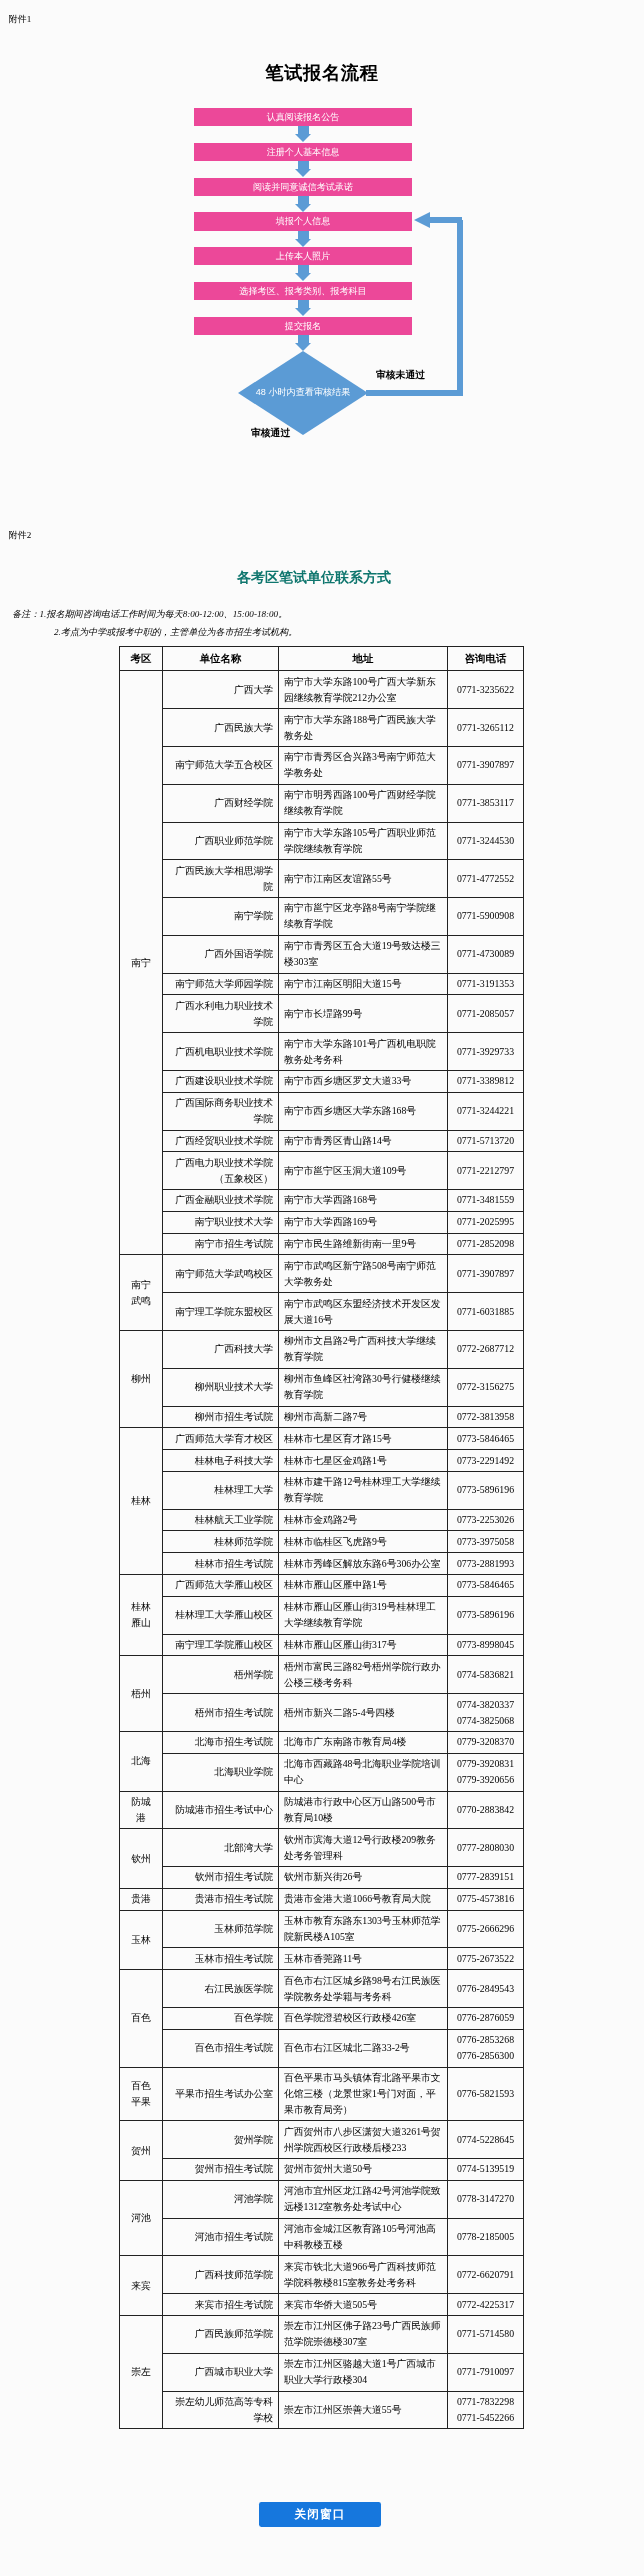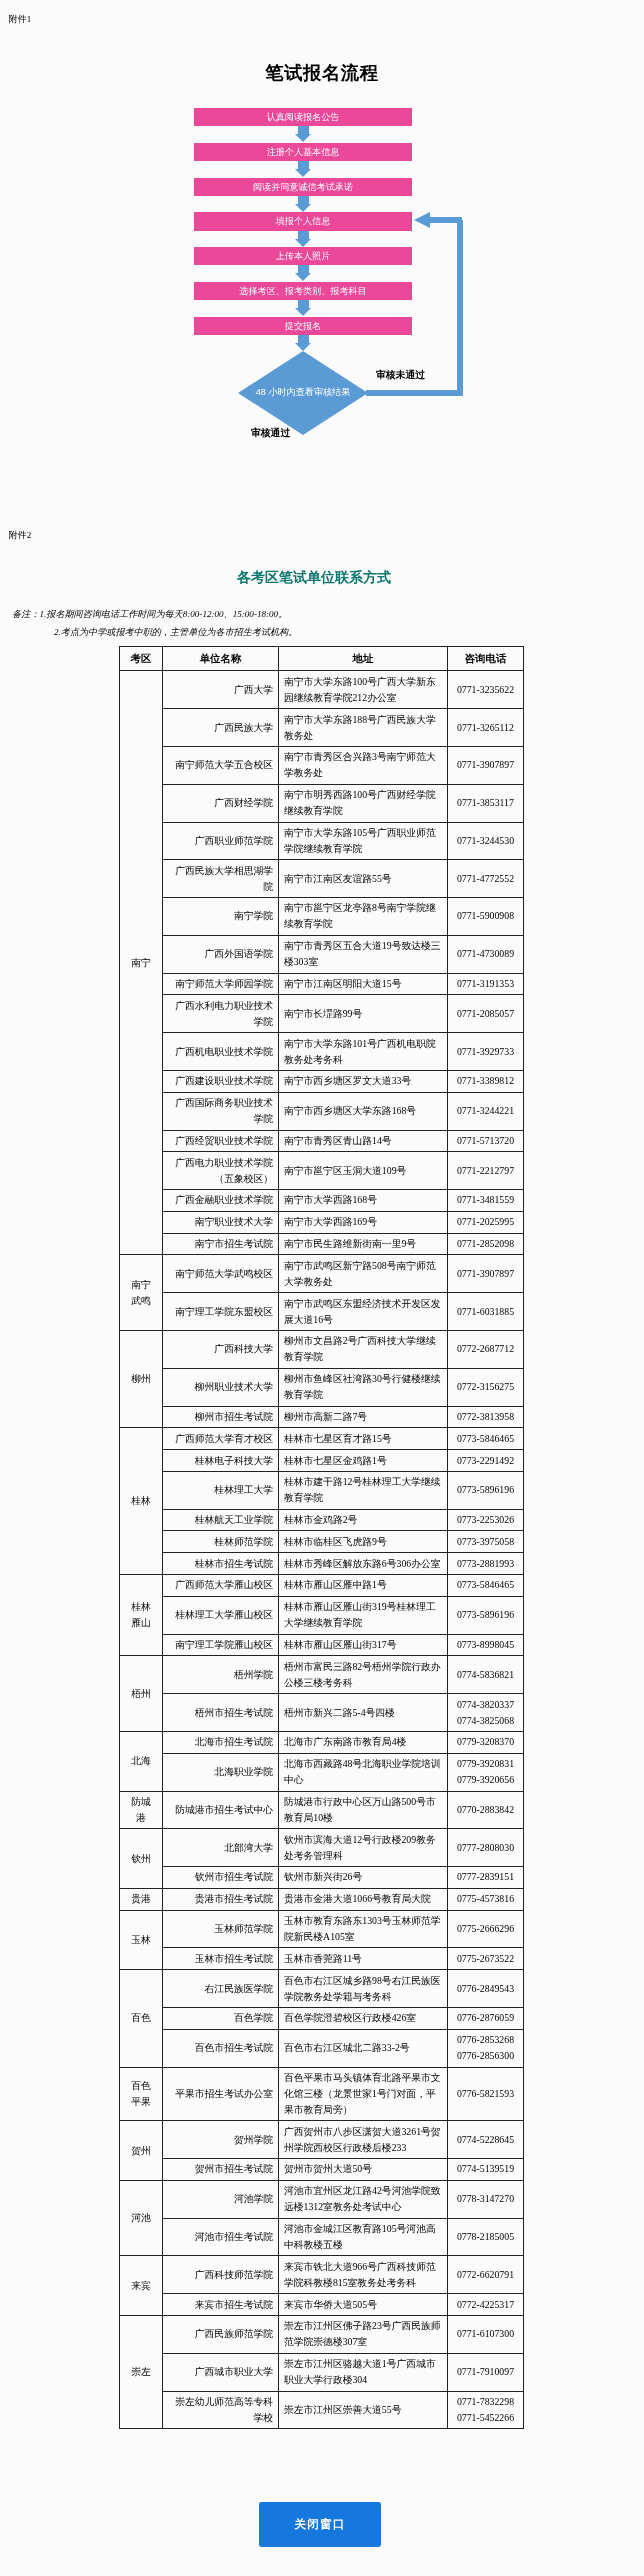--- a/index.html
+++ b/index.html
@@ -54,21 +54,21 @@
                  border-collapse:collapse;table-layout:fixed;
                  font-family:"Liberation Serif","DejaVu Serif",serif;font-size:9.8px;color:#000;}
   .contact-table td,.contact-table th{border:0.6px solid #222;line-height:16px;
                  vertical-align:middle;word-break:break-all;}
   .contact-table th{height:21px;font-size:10.4px;font-weight:bold;text-align:center;padding:1.2px;}
   td.area-cell{padding:2.4px 8.5px;text-align:center;}
   td.unit-cell{padding:2.4px 4.9px;text-align:right;}
   td.addr-cell{padding:2.4px 4.9px;text-align:left;}
   td.phone-cell{padding:2.4px 2.4px;text-align:center;white-space:pre-line;}
 
-  .close-btn{position:absolute;left:259px;top:2502px;width:122px;height:45px;
+  .close-btn{position:absolute;left:259px;top:2502px;width:122px;height:25px;
              background:#1677dd;border:none;border-radius:2.4px;color:#fff;
              font-size:11.6px;font-weight:bold;letter-spacing:1.2px;cursor:pointer;
              font-family:"Liberation Sans","DejaVu Sans",sans-serif;}
 </style>
 </head>
 <body>
 
 <div class="page">
 
   <div class="att-label" id="att1-label">附件1</div>
@@ -426,21 +426,21 @@
         </tr>
         <tr>
           <td class="unit-cell">来宾市招生考试院</td>
           <td class="addr-cell">来宾市华侨大道505号</td>
           <td class="phone-cell">0772-4225317</td>
         </tr>
         <tr>
           <td class="area-cell" rowspan="3">崇左</td>
           <td class="unit-cell">广西民族师范学院</td>
           <td class="addr-cell">崇左市江州区佛子路23号广西民族师范学院崇德楼307室</td>
-          <td class="phone-cell">0771-6107300</td>
+          <td class="phone-cell">0771-5714580</td>
         </tr>
         <tr>
           <td class="unit-cell">广西城市职业大学</td>
           <td class="addr-cell">崇左市江州区骆越大道1号广西城市职业大学行政楼304</td>
           <td class="phone-cell">0771-7910097</td>
         </tr>
         <tr>
           <td class="unit-cell">崇左幼儿师范高等专科学校</td>
           <td class="addr-cell">崇左市江州区崇善大道55号</td>
           <td class="phone-cell">0771-7832298

